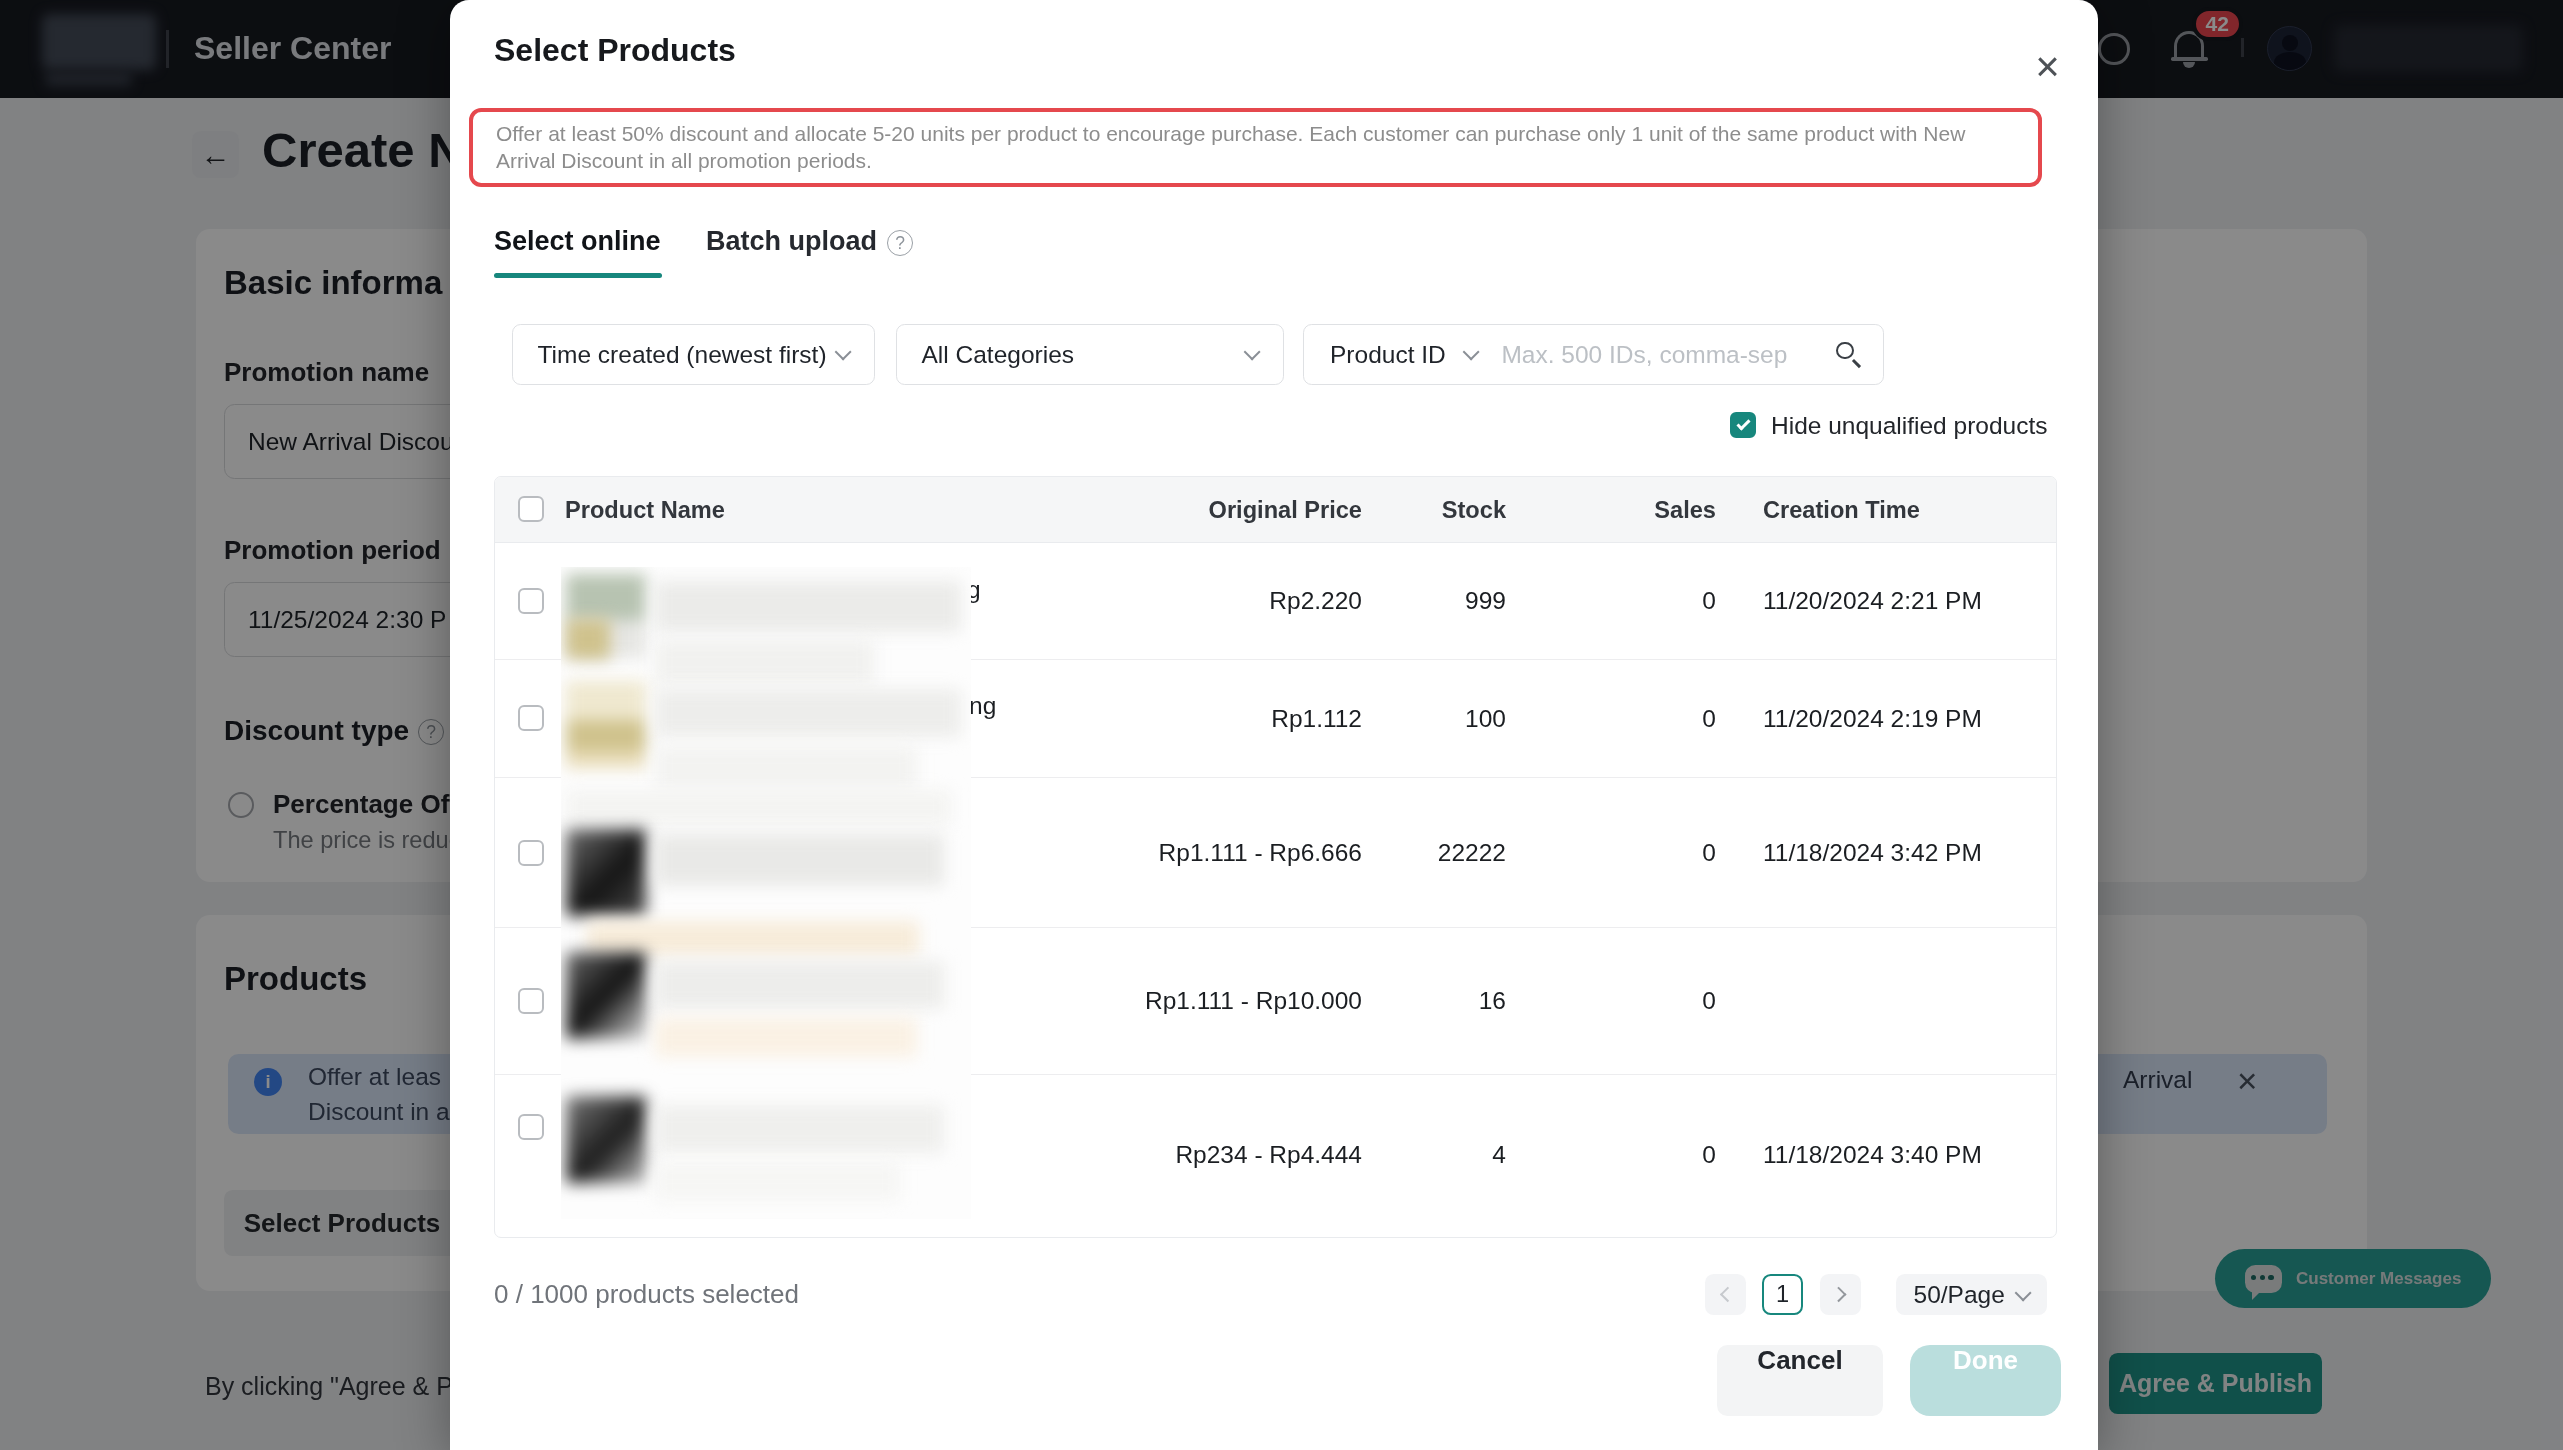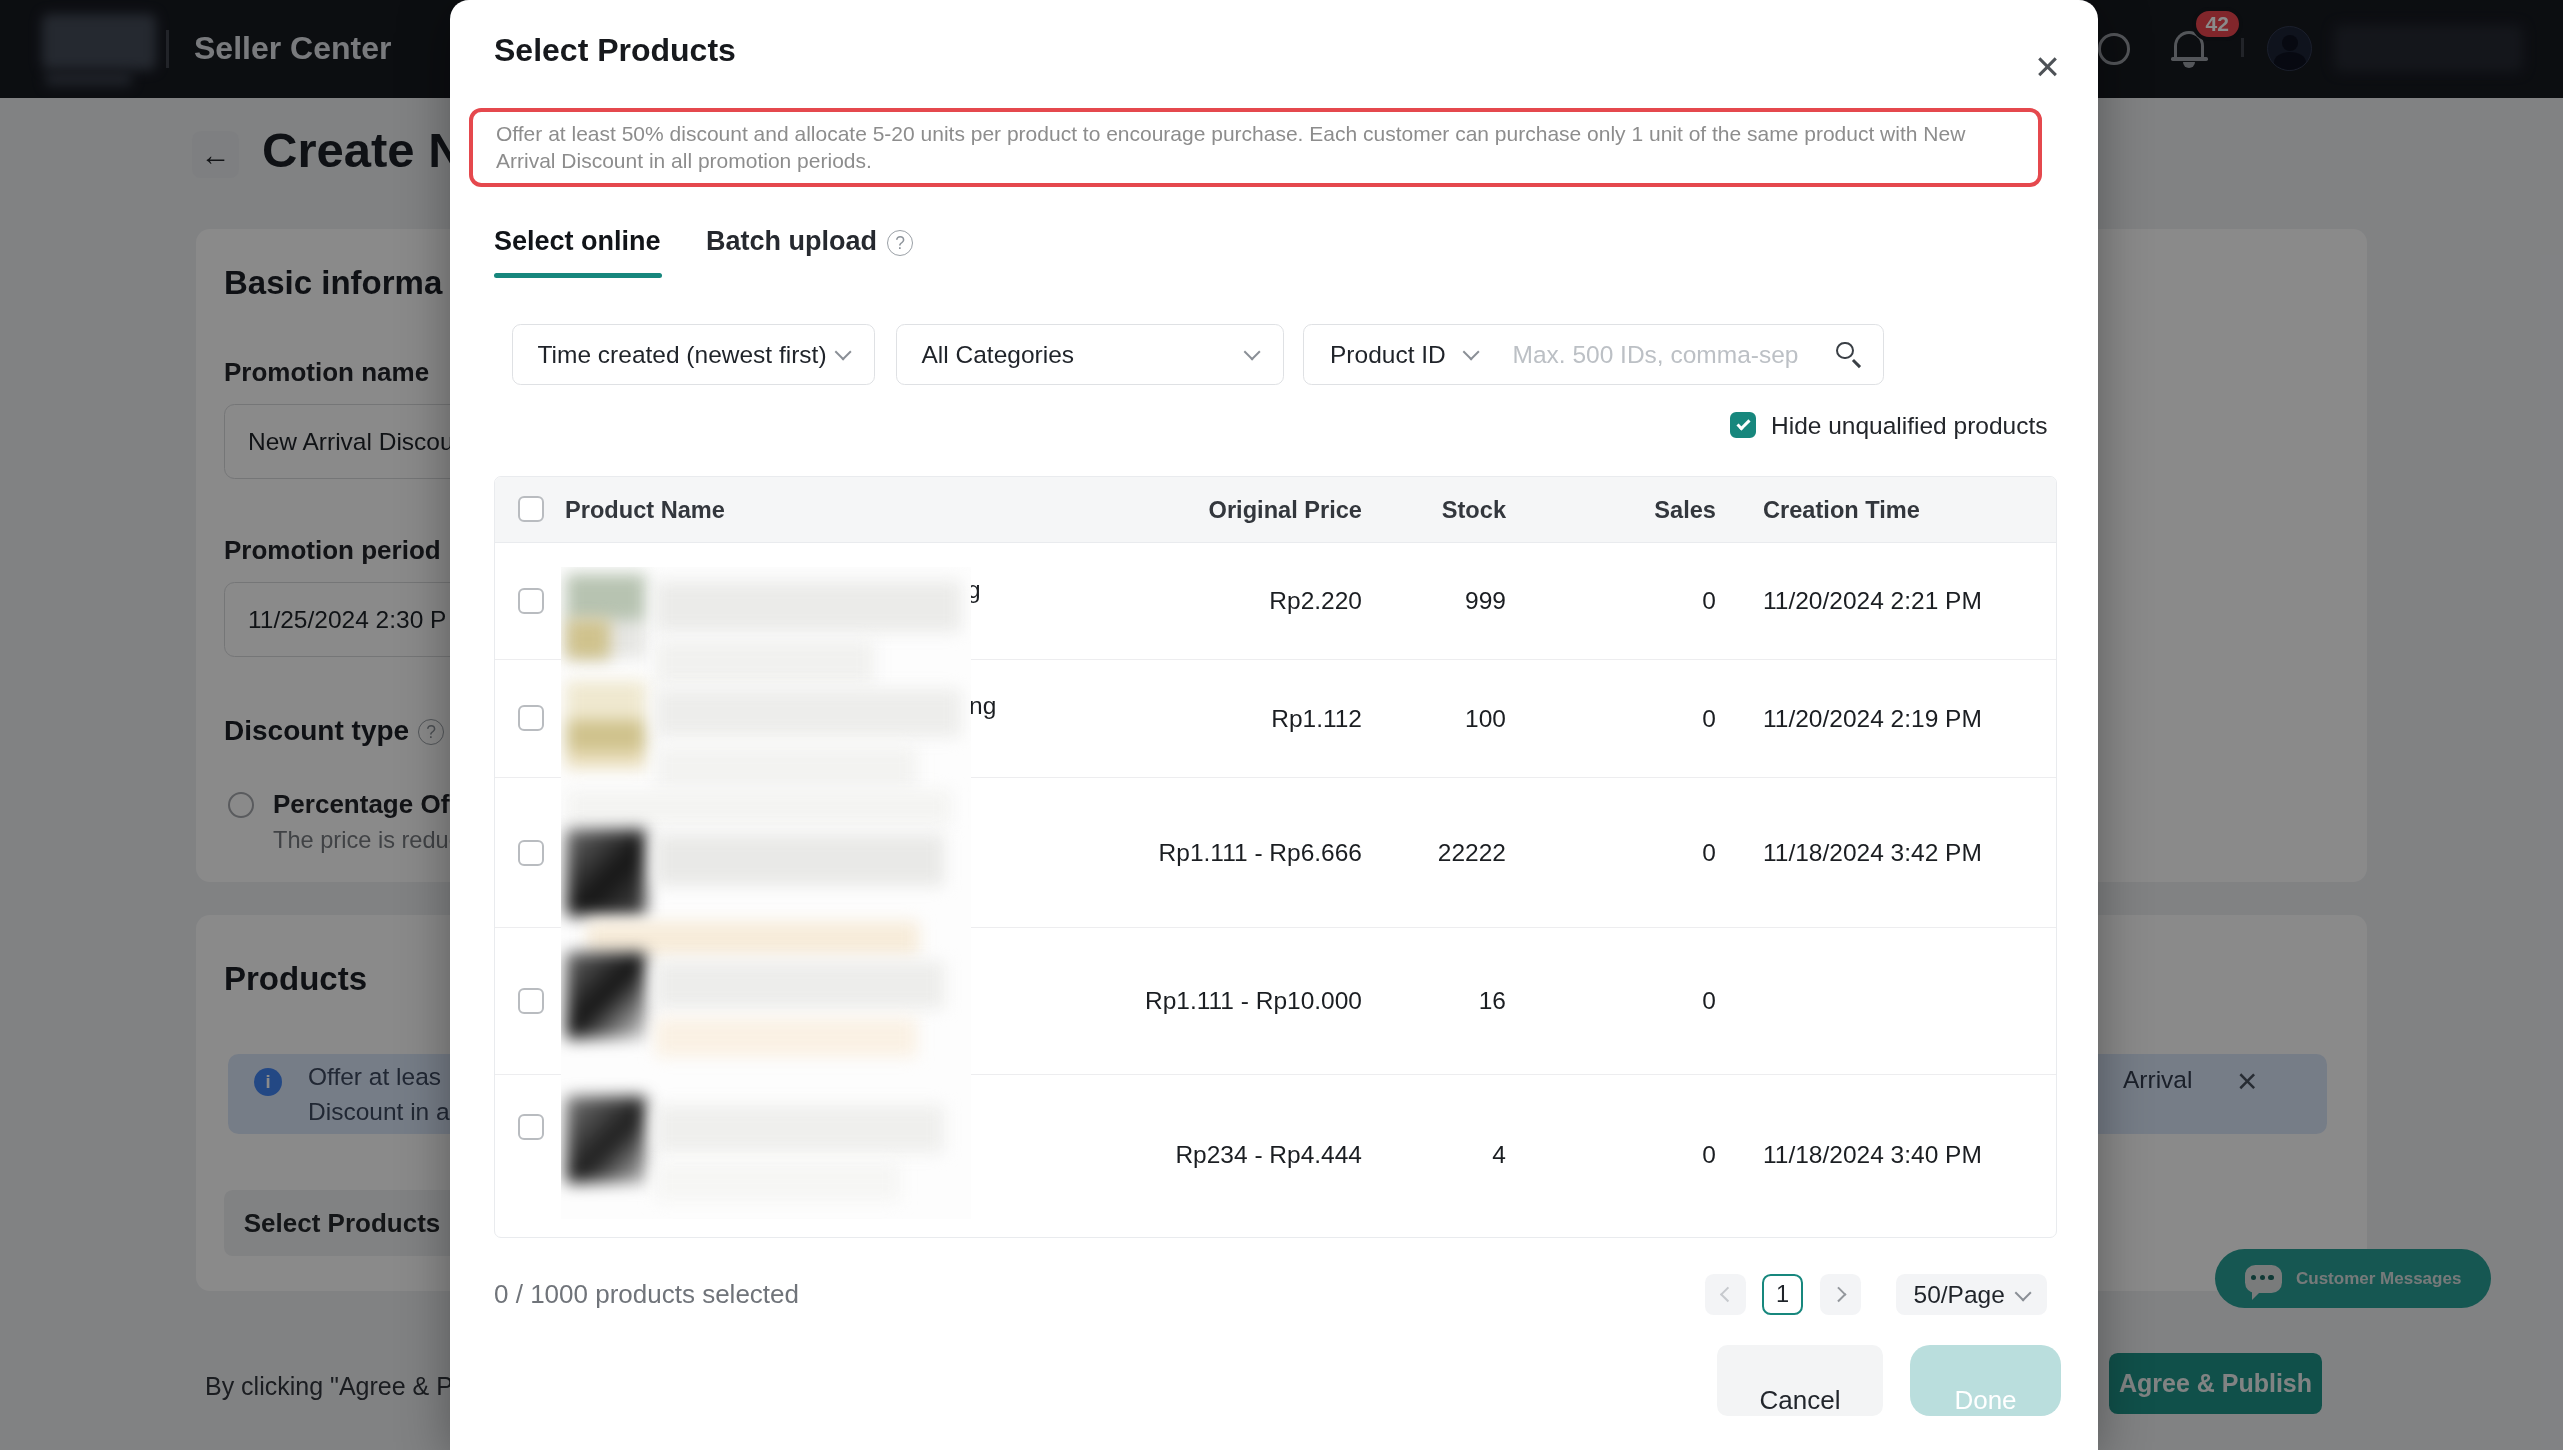--- a/index.html
+++ b/index.html
@@ -68,21 +68,21 @@
   .td{position:absolute;top:0;height:100%;display:flex;align-items:center;font-size:24.5px;color:#1b1e22;white-space:nowrap;}
   .frag{position:absolute;font-size:24.5px;color:#1b1e22;}
   .censor{position:absolute;background:#fdfdfd;overflow:hidden;}
   .censor > div{position:absolute;filter:blur(7.9px);border-radius:3.5px;}
   .mfooter{position:absolute;font-size:26px;color:#70747a;white-space:nowrap;}
   .pgbtn{position:absolute;width:41px;height:41px;border-radius:8.7px;background:#f3f4f6;display:flex;align-items:center;justify-content:center;}
   .pgcur{position:absolute;width:41px;height:41px;border-radius:8.7px;background:#fff;border:2.6px solid #17877d;display:flex;align-items:center;justify-content:center;font-size:23.6px;color:#1f2329;}
   .pgsize{position:absolute;height:41px;border-radius:8.7px;background:#f3f4f6;display:flex;align-items:center;gap:12.2px;padding:0 17.5px;font-size:24.5px;color:#1f2329;}
   .chl{width:11.4px;height:11.4px;border-left:2.6px solid #c6c9cd;border-bottom:2.6px solid #c6c9cd;transform:rotate(45deg);margin-left:4.4px;}
   .chr{width:11.4px;height:11.4px;border-right:2.6px solid #93979c;border-top:2.6px solid #93979c;transform:rotate(45deg);margin-right:4.4px;}
-  .btn{position:absolute;height:71px;border-radius:10.5px;display:flex;align-items:flex-end;justify-content:center;font-size:26px;font-weight:400;}
+  .btn{position:absolute;height:71px;border-radius:10.5px;display:flex;align-items:flex-start;justify-content:center;font-size:26px;font-weight:700;}
   .btn.cancel{background:#f3f4f5;color:#22262c;}
   .btn.done{background:#badedd;color:#ffffff;border-radius:20px;}
 </style>
 </head>
 <body>
 
 <div class="stage">
 
   <div class="topbar">
     <div class="abs blur1" style="left:42px;top:14px;width:114px;height:56px;background:#454c59;border-radius:7px;"></div>
@@ -185,21 +185,21 @@
       <span class="chev"></span>
     </div>
     <div class="select" style="left:446px;top:324px;width:388px;">
       <span>All Categories</span>
         <span class="spacer"></span>
       <span class="chev"></span>
     </div>
     <div class="select" style="left:853px;top:324px;width:581px;padding:0 21px 0 26px;">
       <span>Product ID</span>
       <span class="chev" style="margin-left:19px;"></span>
-      <span class="ph" style="margin-left:24.5px;width:297px;text-align:right;">Max. 500 IDs, comma-sep</span>
+      <span class="ph" style="margin-left:24.5px;width:297px;">Max. 500 IDs, comma-sep</span>
       <span class="spacer"></span>
       <span class="mag">
           <span class="lens"></span>
           <span class="stick"></span>
         </span>
     </div>
 
     <div class="cbx on" style="left:1280px;top:412px;">
       <span class="mark"></span>
     </div>

